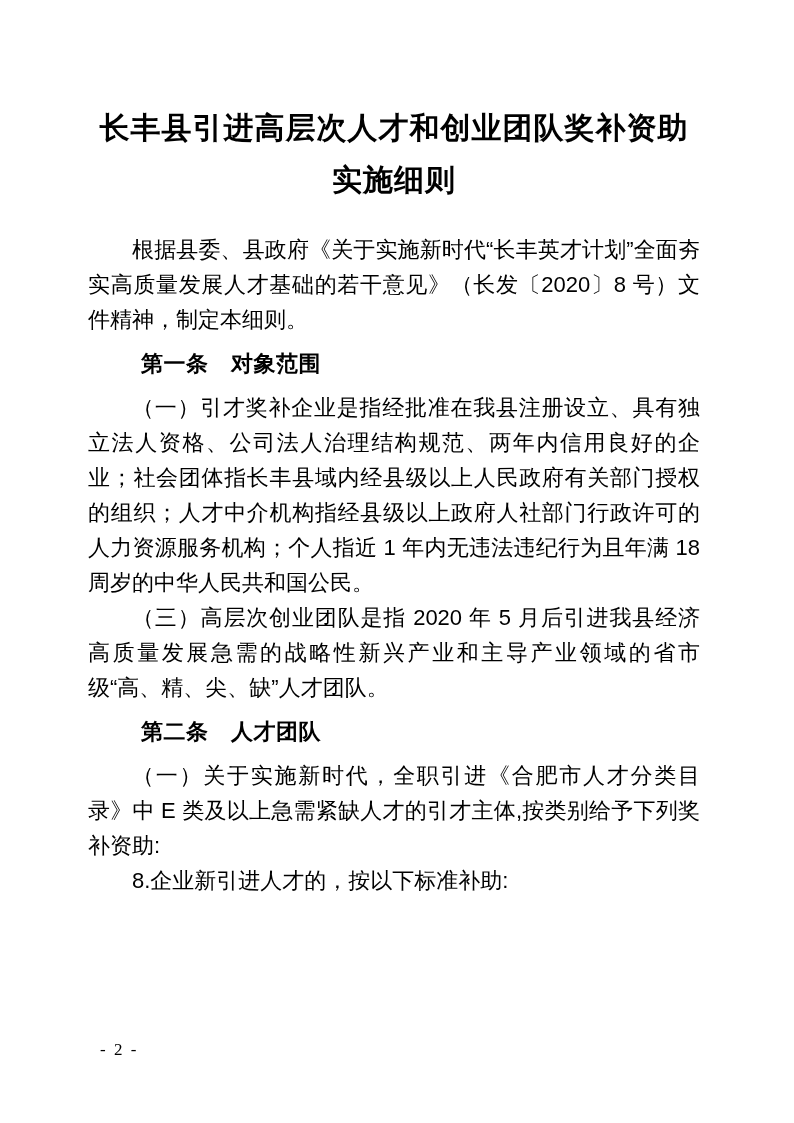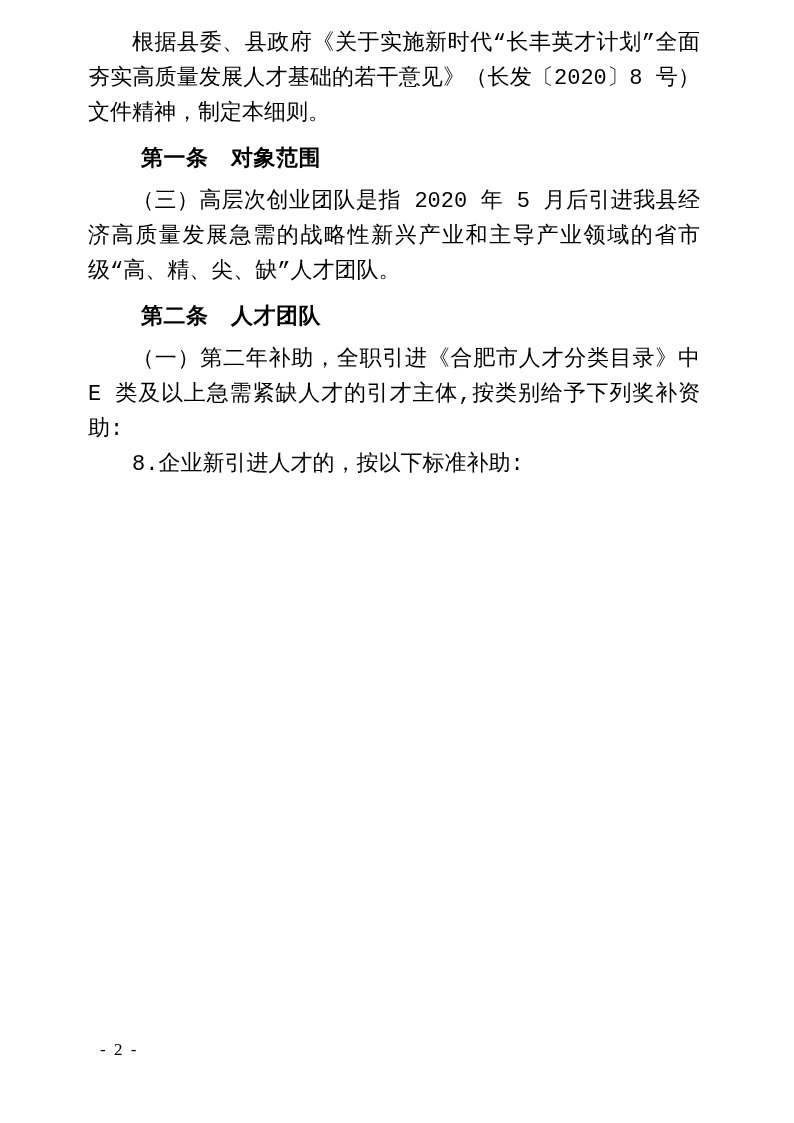--- a/index.html
+++ b/index.html
@@ -33,21 +33,21 @@
   }
   .body-text {
     margin-top: 26px;
   }
   .para {
     margin: 0;
     font-size: 22px;
     line-height: 35px;
     text-align: justify;
     text-indent: 2em;
-    font-family: Liberation Mono, monospace;
+    font-family: Liberation Sans, sans-serif;
   }
   .heading {
     margin: 9px;
     font-size: 22px;
     line-height: 35px;
     text-indent: 2em;
     font-weight: 700;
     font-family: "Liberation Sans", "DejaVu Sans", sans-serif;
     letter-spacing: 0.5px;
   }
@@ -59,26 +59,31 @@
     letter-spacing: 2px;
     font-family: "Liberation Serif", "DejaVu Serif", serif;
   }
 </style>
 </head>
 <body>
 
 <div class="page">
   <div class="doc">
 
+    <div class="title">
+      <div>长丰县引进高层次人才和创业团队奖补资助</div>
+      <div>实施细则</div>
+    </div>
 
     <div class="body-text">
       <p class="para">根据县委、县政府《关于实施新时代“长丰英才计划”全面夯实高质量发展人才基础的若干意见》（长发〔2020〕8 号）文件精神，制定本细则。</p>
       <p class="heading">第一条　对象范围</p>
+      <p class="para">（一）引才奖补企业是指经批准在我县注册设立、具有独立法人资格、公司法人治理结构规范、两年内信用良好的企业；社会团体指长丰县域内经县级以上人民政府有关部门授权的组织；人才中介机构指经县级以上政府人社部门行政许可的人力资源服务机构；个人指近 1 年内无违法违纪行为且年满 18 周岁的中华人民共和国公民。</p>
       <p class="para">（三）高层次创业团队是指 2020 年 5 月后引进我县经济高质量发展急需的战略性新兴产业和主导产业领域的省市级“高、精、尖、缺”人才团队。</p>
       <p class="heading">第二条　人才团队</p>
-      <p class="para">（一）第二年补助，全职引进《合肥市人才分类目录》中 E 类及以上急需紧缺人才的引才主体,按类别给予下列奖补资助:</p>
+      <p class="para">（一）关于实施新时代，全职引进《合肥市人才分类目录》中 E 类及以上急需紧缺人才的引才主体,按类别给予下列奖补资助:</p>
       <p class="para">8.企业新引进人才的，按以下标准补助:</p>
     </div>
 
   </div>
 
   <div class="page-number">- 2 -</div>
 </div>
 
 </body></html>

